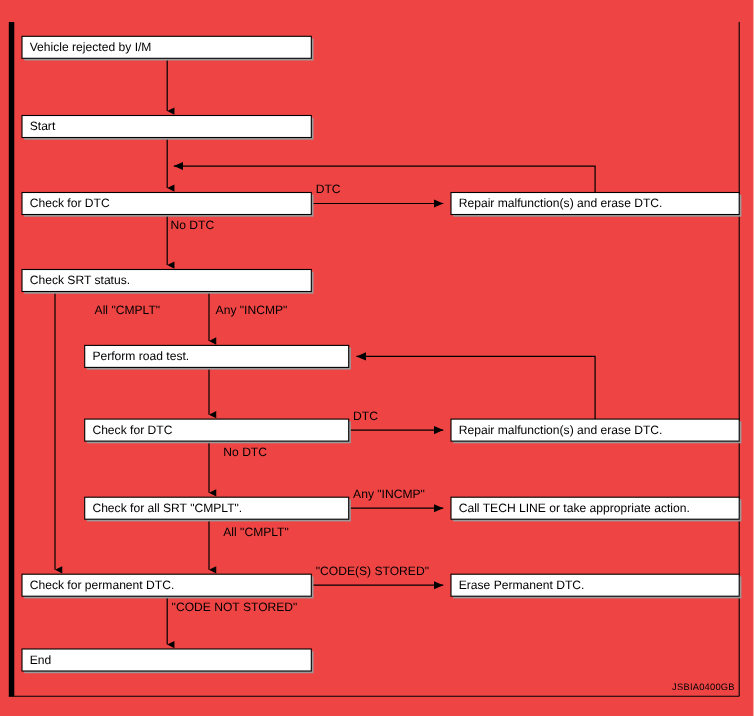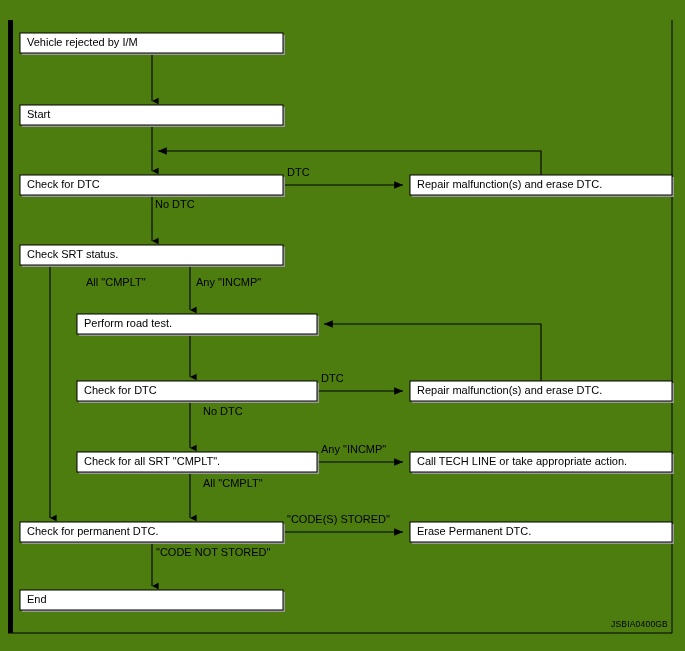--- a/index.html
+++ b/index.html
@@ -7,21 +7,21 @@
     padding: 0;
     background: #ffffff;
   }
   body {
     font-family: "Liberation Sans", sans-serif;
   }
   #diagram-root {
     position: relative;
     width: 685px;
     height: 651px;
-    background: #4d7c0f;
+    background: #ef4444;
     overflow: hidden;
     text-align: center;
   }
   svg#flowchart {
     display: block;
     width: 685px;
     height: 651px;
   }
   .box-rect {
     fill: #ffffff;

